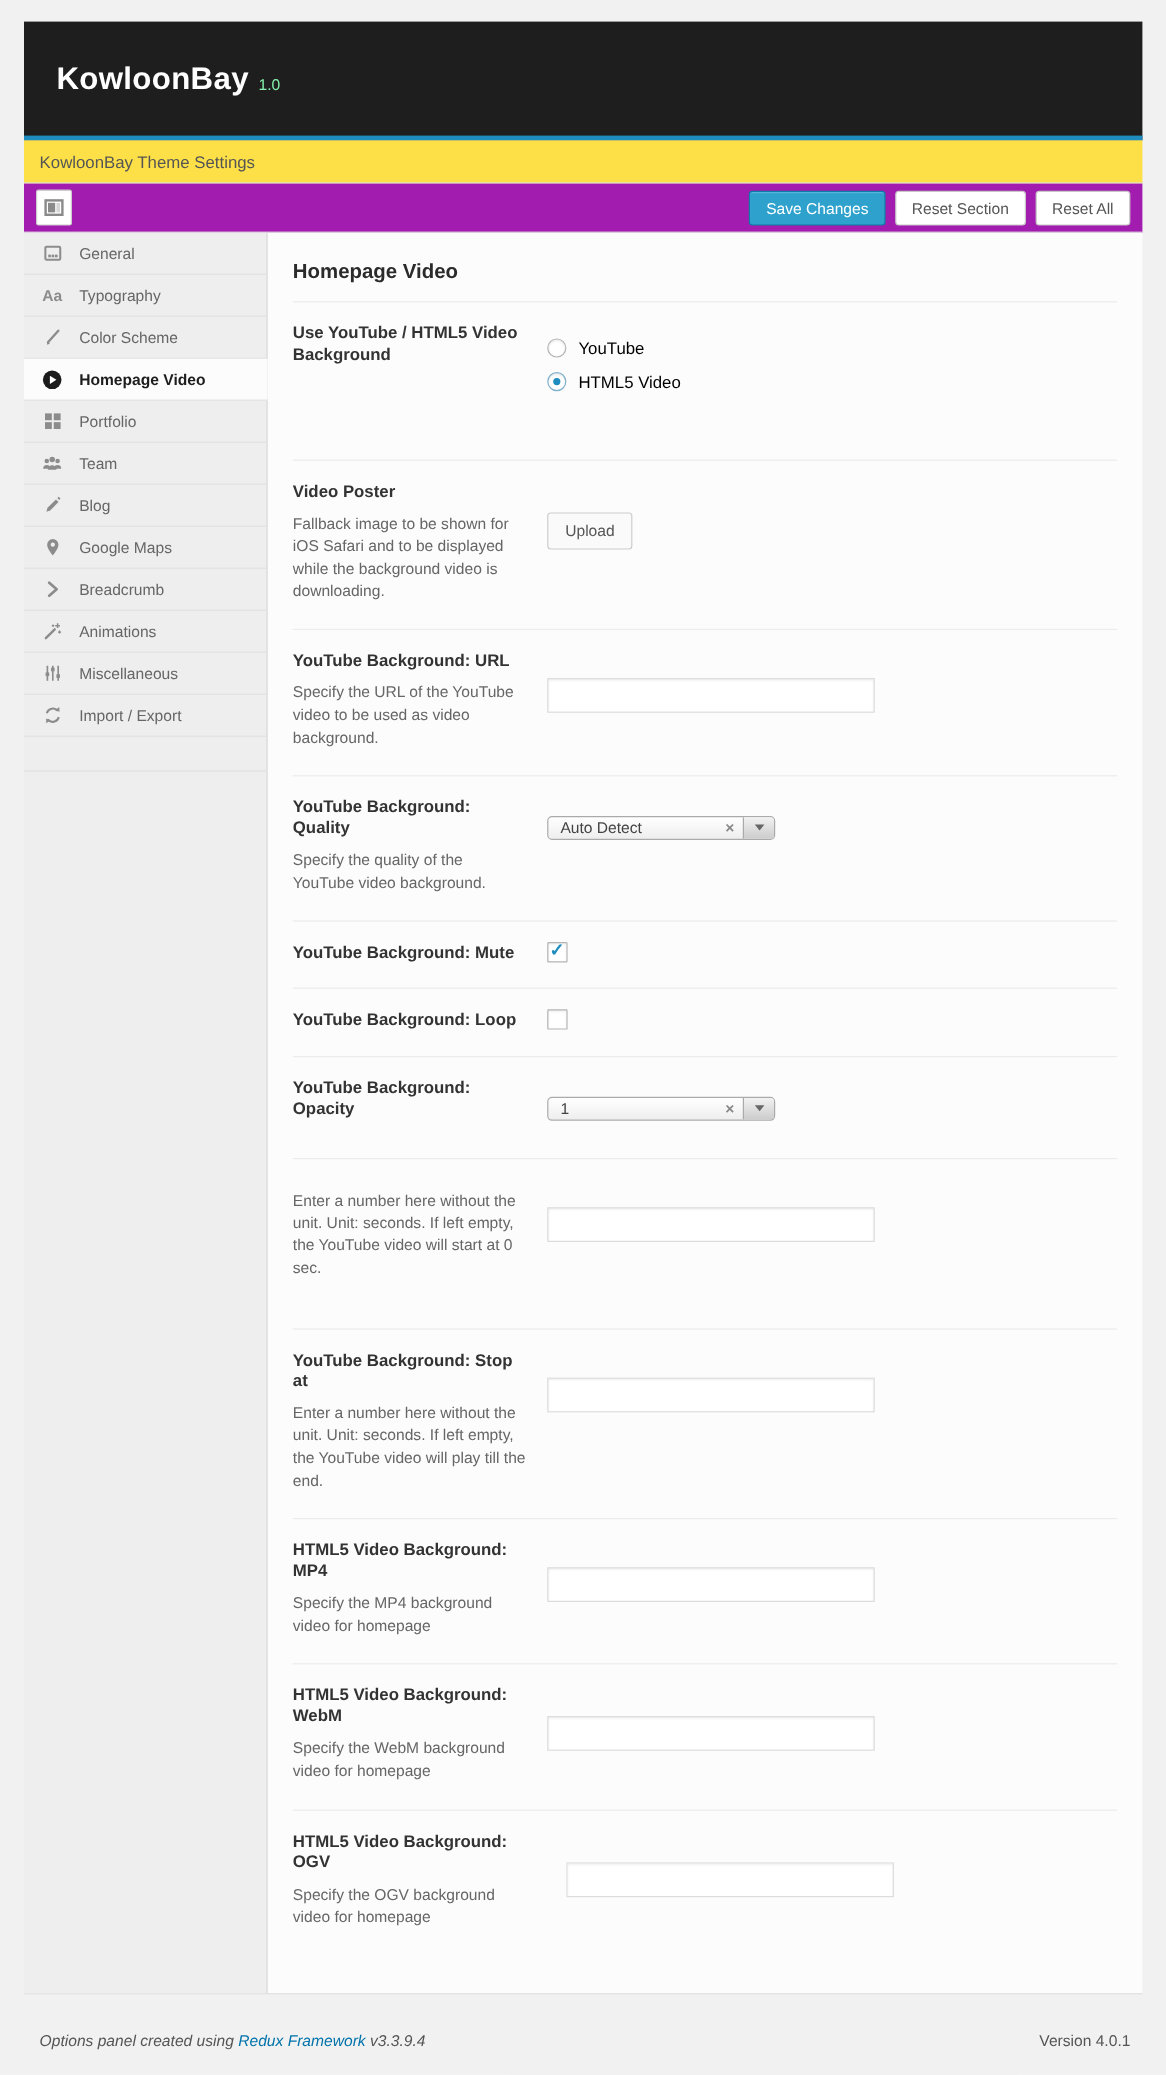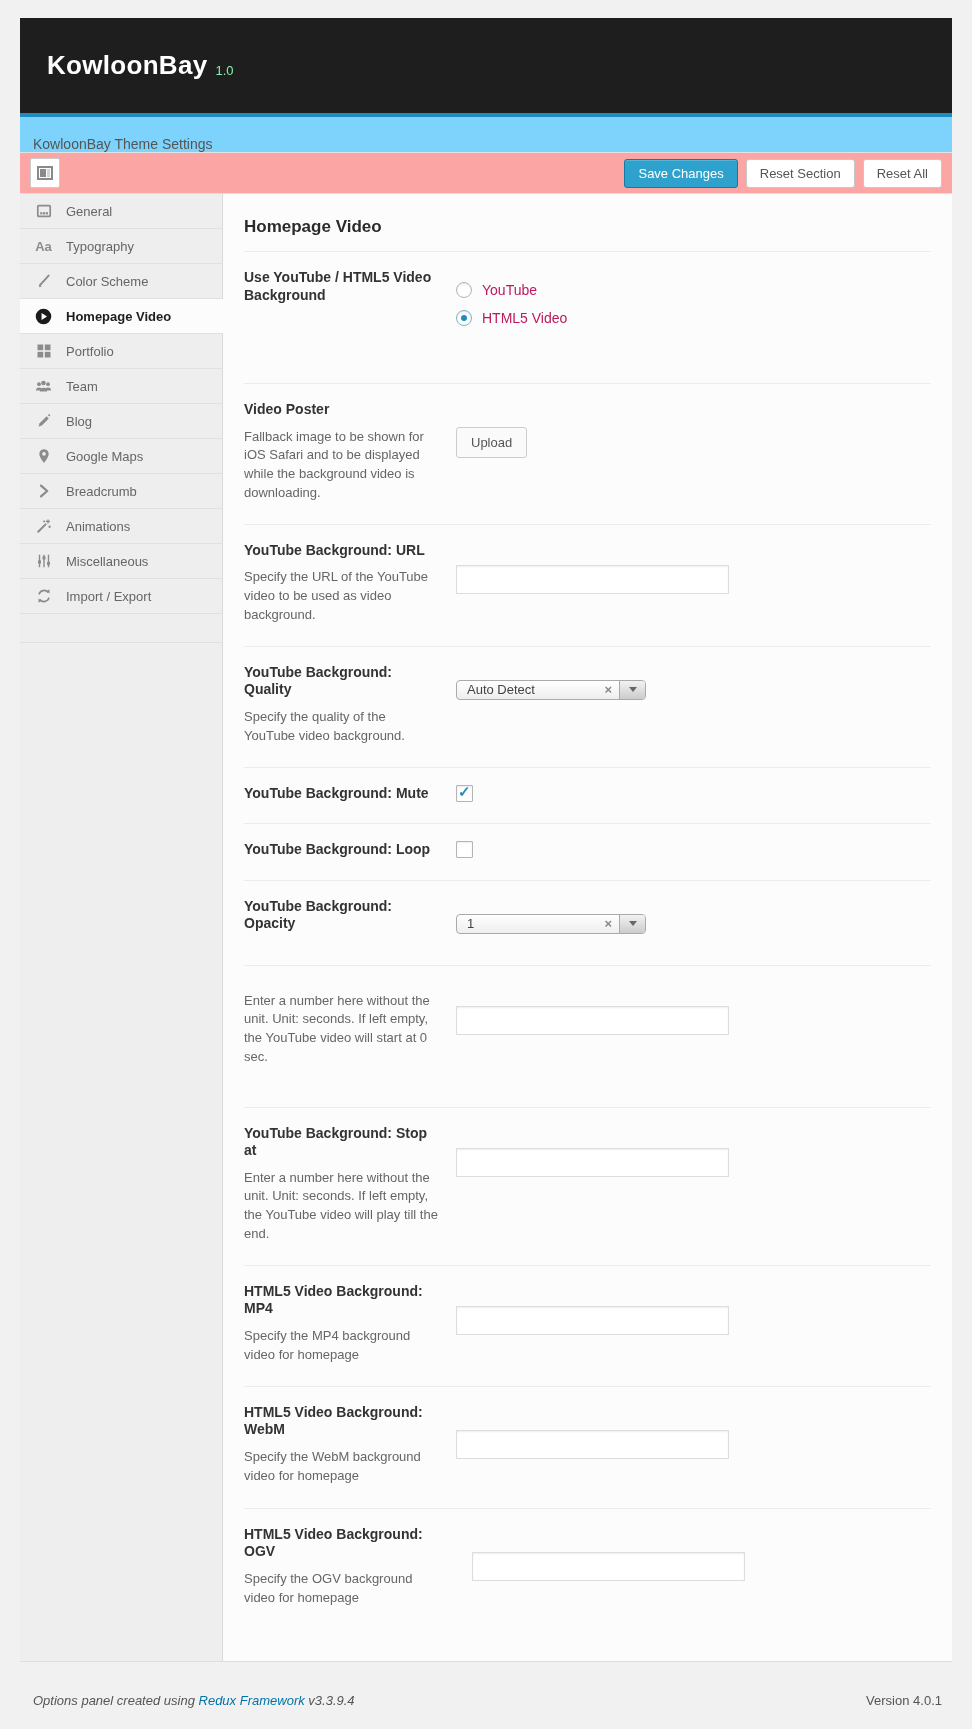--- a/index.html
+++ b/index.html
@@ -15,28 +15,28 @@
   
   .banner {
     height:99px; background:#1e1e1e; border-bottom:4px solid #1e8cbe;
     display:flex; align-items:center; padding-left:27px;
   }
   .logo { color:#fff; font-size:26px; font-weight:bold; letter-spacing:.3px; }
   .logo-ver { color:#86efac; font-size:13px; margin-left:8px; padding-top:9px; }
 
   
   .subheader {
-    height:36px; background:#7dd3fc; border-bottom:1px solid #e2e2e2;
-    display:flex; align-items:flex-end; padding-left:13px;
+    height:36px; background:#fde047; border-bottom:1px solid #e2e2e2;
+    display:flex; align-items:center; padding-left:13px;
     color:#555; font-size:14px;
   }
 
   
   .toolbar {
-    height:41px; background:#fca5a5; border-bottom:1px solid #dedede;
+    height:41px; background:#a21caf; border-bottom:1px solid #dedede;
     display:flex; align-items:center; padding:0 10px;
   }
   .expand-btn {
     width:30px; height:30px; background:#fff; border:1px solid #ccc; border-radius:2px;
     display:flex; align-items:center; justify-content:center; cursor:pointer;
   }
   .expand-glyph { width:16px; height:14px; border:2px solid #8a8a8a; position:relative; background:#fff; }
   .expand-glyph::after { content:""; position:absolute; left:1px; top:1px; bottom:1px; width:6px; background:#8a8a8a; }
   .expand-glyph::before { content:""; position:absolute; right:1px; top:1px; bottom:1px; width:3px; background:#d5d5d5; }
   .toolbar-buttons { margin-left:auto; display:flex; gap:8px; }
@@ -83,21 +83,21 @@
   
   .txt-input {
     width:273px; height:29px; border:1px solid #ddd; background:#fff;
     box-shadow: inset 0 1px 2px rgba(0,0,0,.07); padding:0 7px; font-size:13px; color:#333;
     font-family:"Liberation Sans", sans-serif;
   }
   .btn-upload {
     background:#fafafa; border:1px solid #ccc; border-radius:3px; color:#555;
     font-size:13px; height:31px; line-height:29px; padding:0 14px; cursor:pointer;
   }
-  .radio-opt { display:flex; align-items:center; gap:10px; margin-bottom:12px; cursor:pointer; font-size:14px; color:#be185d; }
+  .radio-opt { display:flex; align-items:center; gap:10px; margin-bottom:12px; cursor:pointer; font-size:14px; color:#000000; }
   .radio {
     width:16px; height:16px; border:1px solid #b4b4b4; border-radius:50%;
     background:#fff; box-shadow: inset 0 1px 2px rgba(0,0,0,.1); position:relative; flex-shrink:0;
   }
   .radio.selected { border-color:#7fb0cc; }
   .radio.selected::after {
     content:""; position:absolute; left:4px; top:4px; width:6px; height:6px;
     border-radius:50%; background:#1e8cbe;
   }
   .cb {

